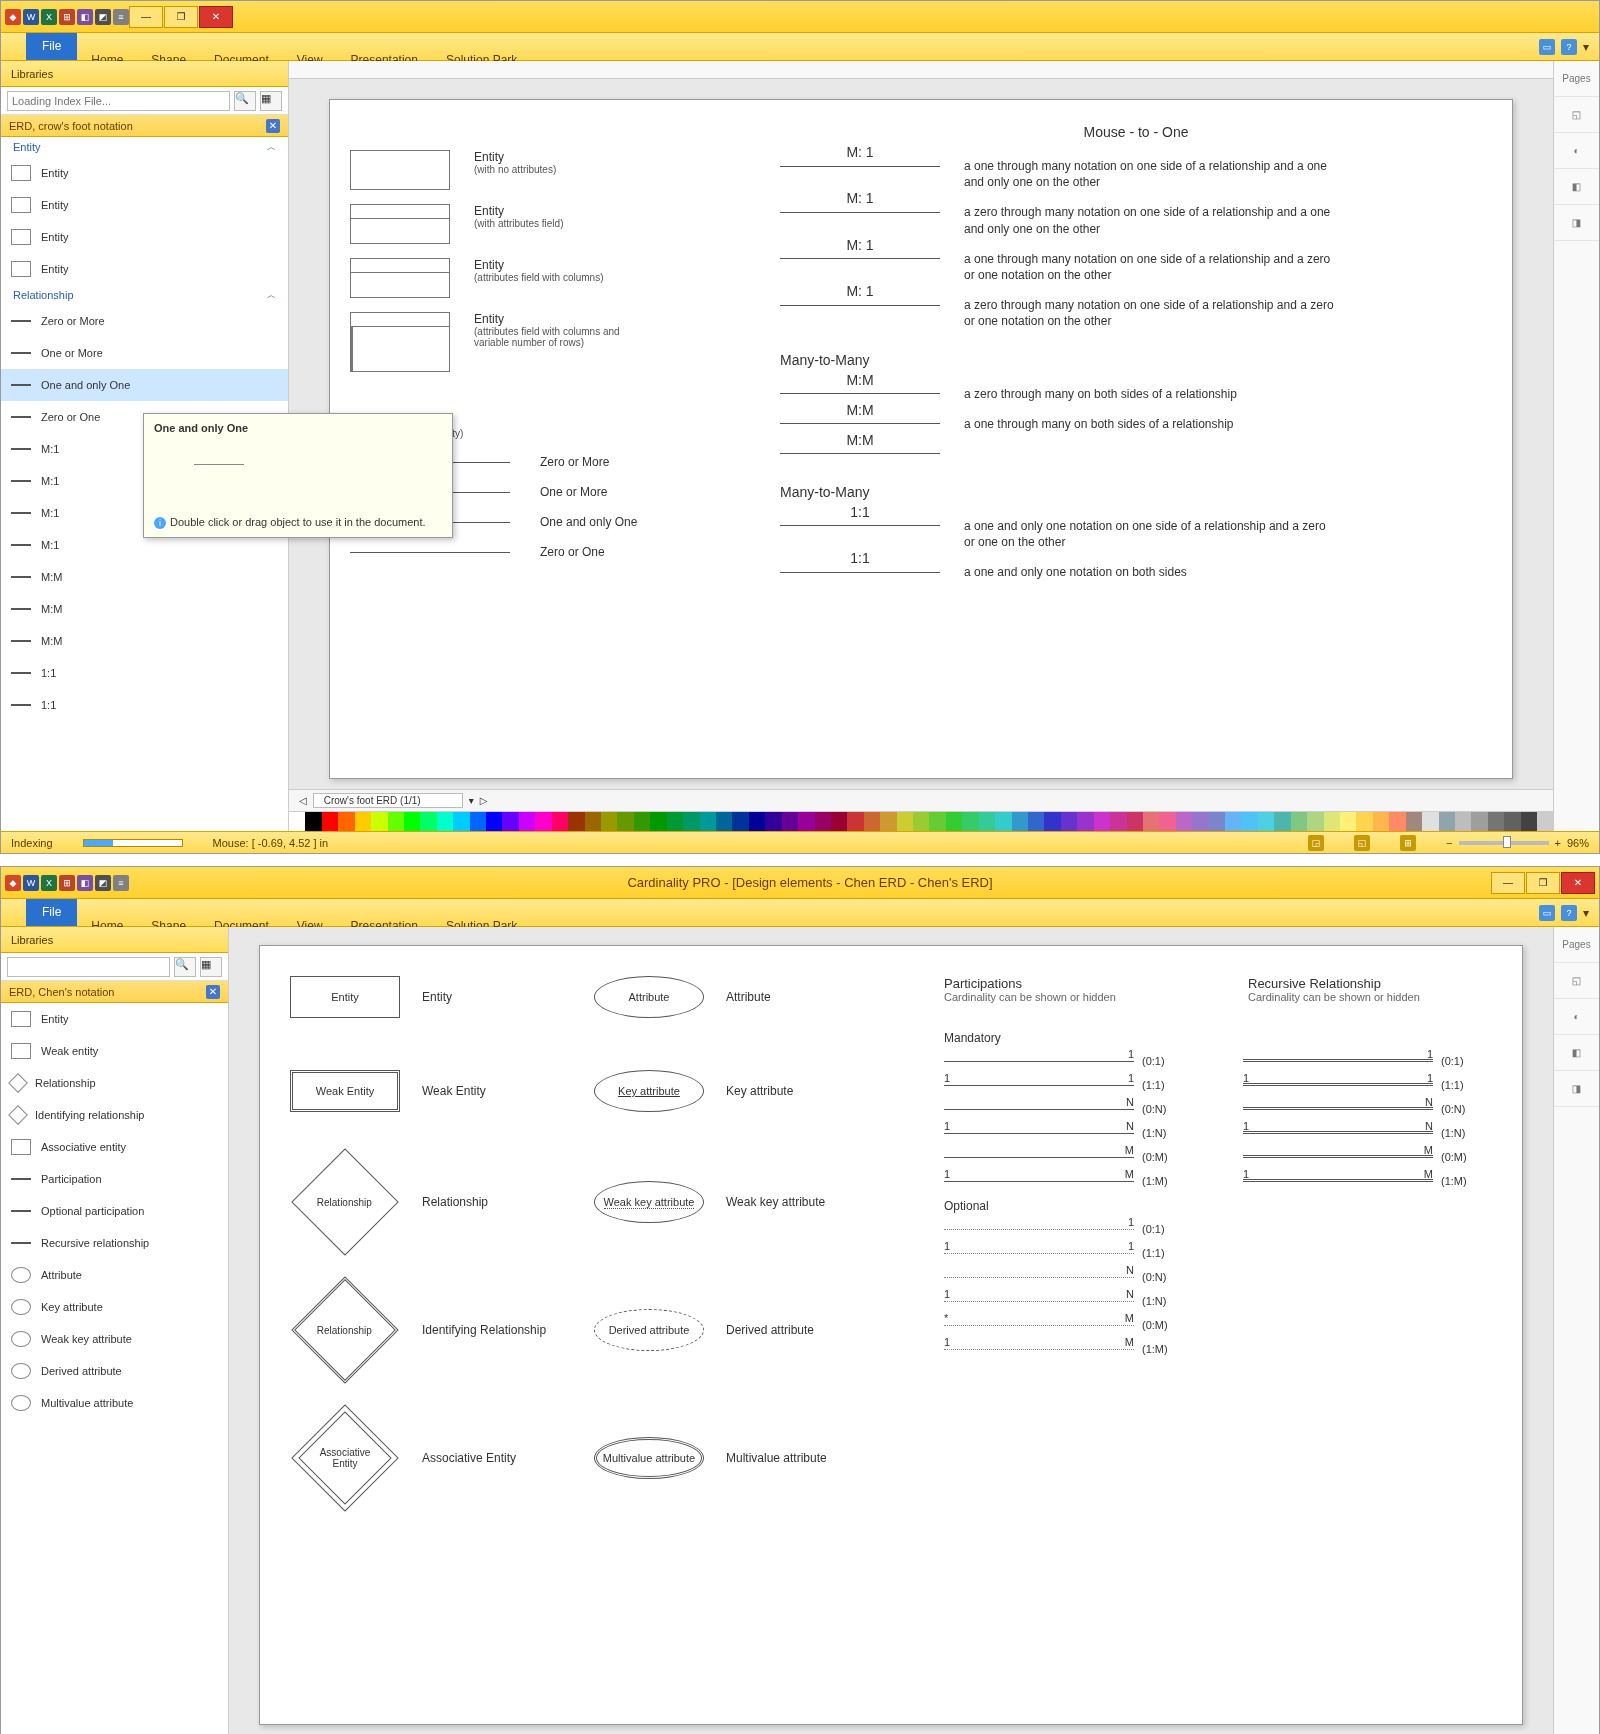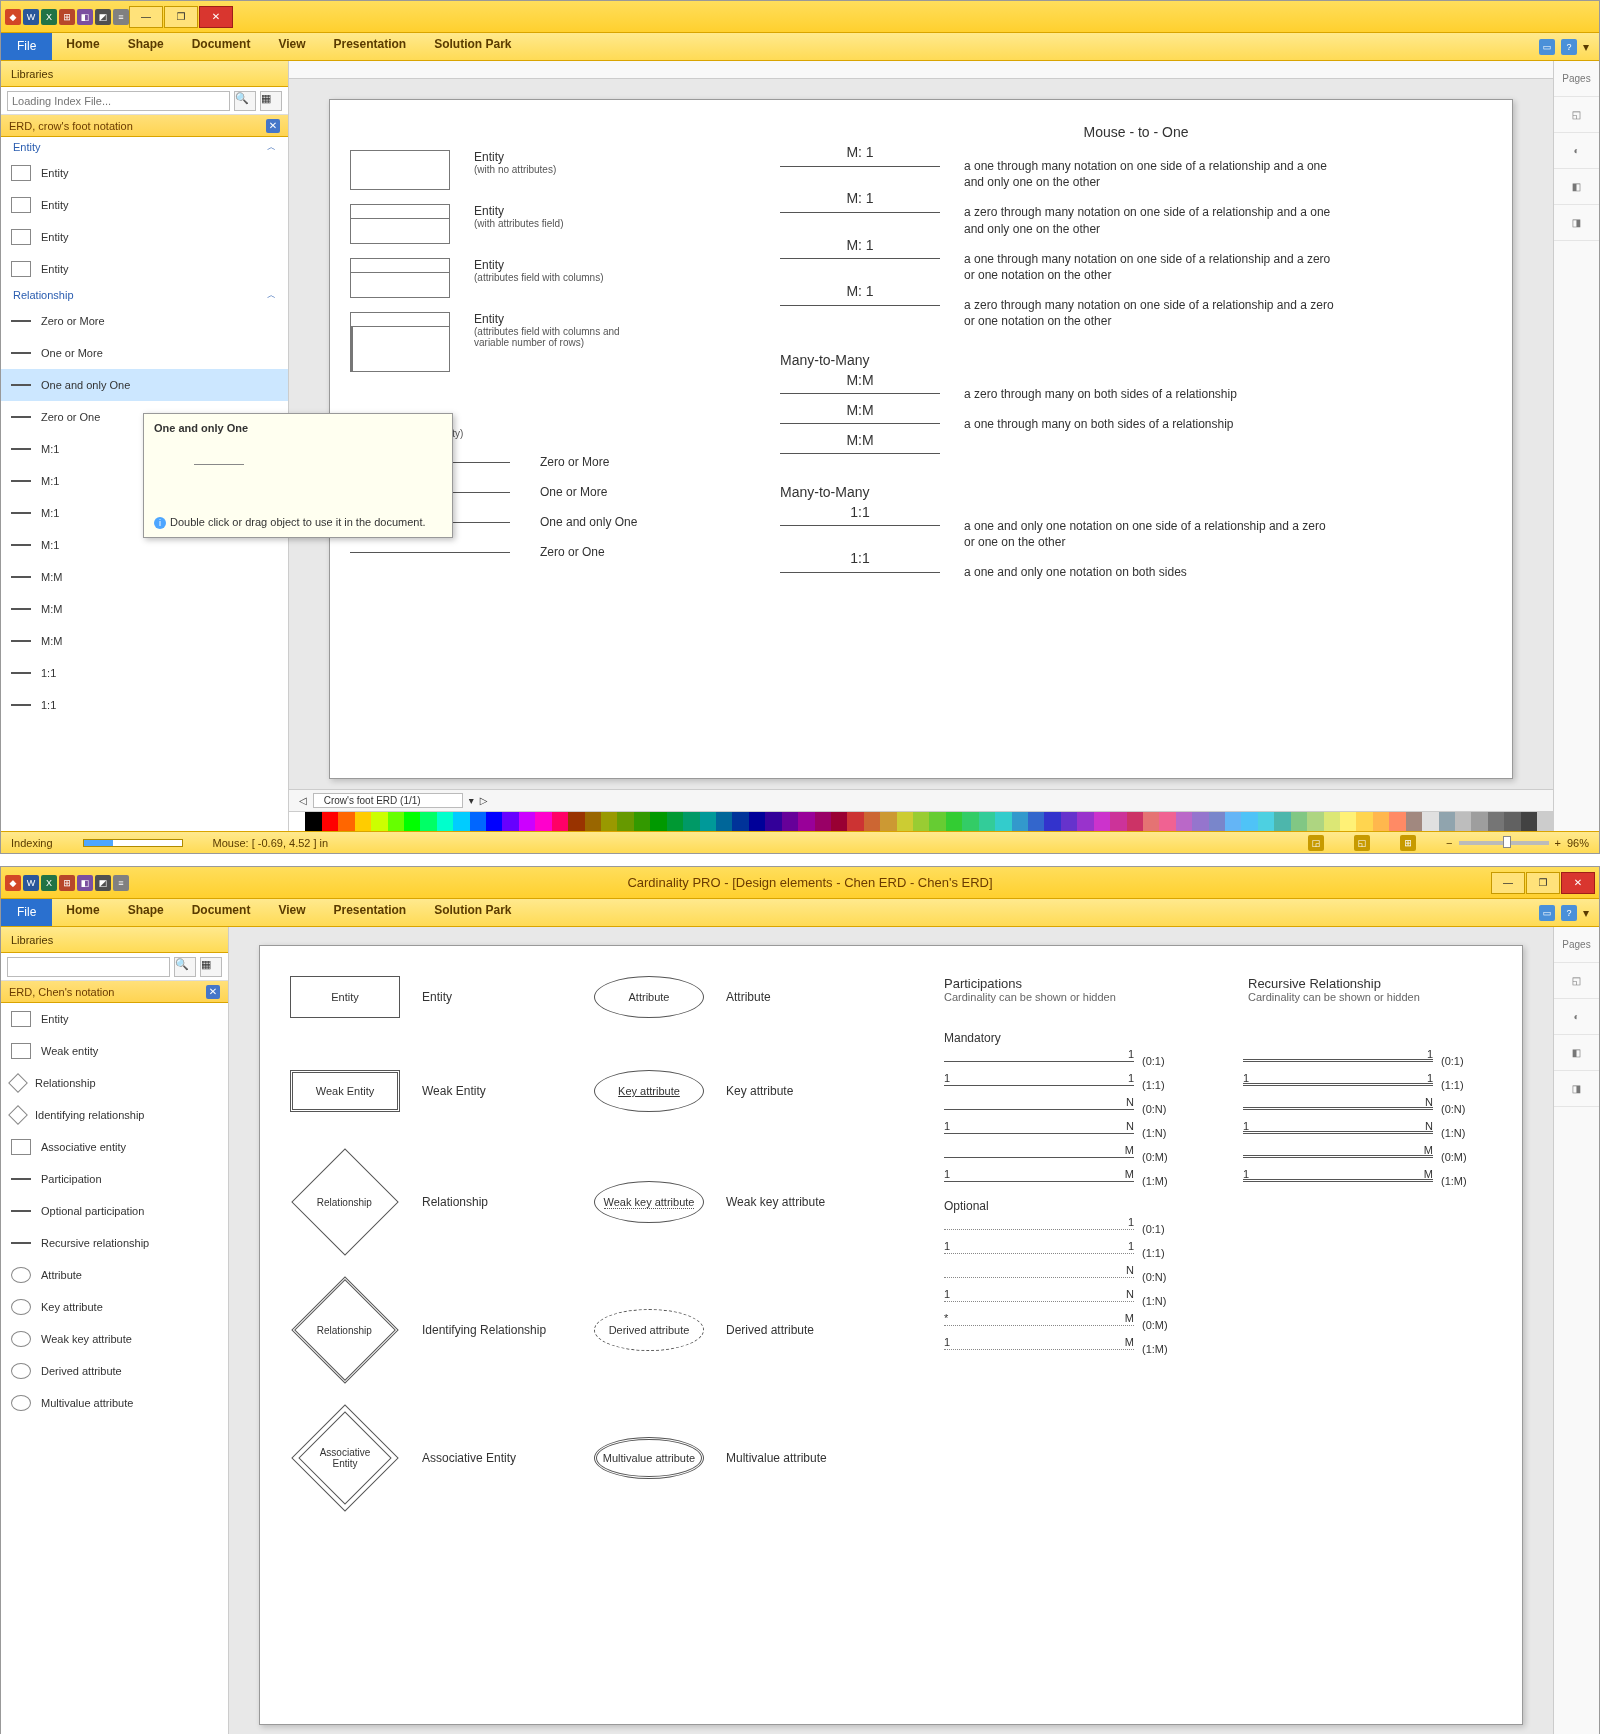--- a/index.html
+++ b/index.html
@@ -7,22 +7,22 @@
   .screenshot { width: 1600px; margin: 0 auto; }
   .appwin { border: 1px solid #999; margin-bottom: 12px; background: #fff; }
   .titlebar { height: 32px; background: linear-gradient(#ffde5c,#ffd02e); display: flex; align-items: center; padding: 0 4px; border-bottom: 1px solid #d9a400; }
   .title-apps { display: flex; gap: 2px; align-items: center; }
   .icon16 { width: 16px; height: 16px; border-radius: 2px; display: inline-flex; align-items: center; justify-content: center; font-size: 9px; color: #fff; }
   .app-title { flex: 1; text-align: center; font-size: 13px; color: #6b3b00; }
   .win-controls { display: flex; gap: 1px; }
   .win-btn { width: 34px; height: 22px; background: #ffe27a; border: 1px solid #c79a00; display: flex; align-items: center; justify-content: center; font-size: 10px; }
   .win-btn.close { background: #d9362f; color: #fff; border-color: #9e1e18; }
   .menubar { height: 28px; background: linear-gradient(#ffe98e,#ffdb55); display: flex; align-items: stretch; border-bottom: 1px solid #d9a400; font-size: 12px; }
-  .menu-file { background: #2a70cf; color: #fff; padding: 6px 16px; }
-  .menu-item { padding: 4px 14px; color: #5a3b00; font-weight: bold; }
+  .menu-file { background: #2a70cf; color: #fff; padding: 6px 16px; margin-left: 25px; }
+  .menu-item { padding: 20px 14px; color: #5a3b00; }
   .menu-spacer { flex: 1; }
   .menu-right { display: flex; align-items: center; gap: 6px; padding-right: 10px; }
   .body { display: flex; position: relative; }
   .sidebar { width: 288px; flex-shrink: 0; background: #fff; border-right: 1px solid #ccc; }
   .sidebar-hdr { background: linear-gradient(#ffe98e,#ffdb55); height: 26px; display: flex; align-items: center; padding: 0 10px; font-size: 11px; color: #4b3200; border-bottom: 1px solid #d9a400; }
   .sidebar-search { height: 28px; display: flex; align-items: center; gap: 4px; padding: 4px 6px; border-bottom: 1px solid #ddd; }
   .sidebar-search input { flex: 1; height: 20px; border: 1px solid #bbb; padding: 0 4px; color: #999; font-size: 11px; }
   .sb-tool { width: 22px; height: 20px; border: 1px solid #bbb; background: #f5f5f5; }
   .lib-section { background: linear-gradient(#ffe07a,#ffd452); height: 22px; display: flex; align-items: center; padding: 0 8px; color: #6b3b00; font-size: 11px; border-bottom: 1px solid #d9a400; }
   .lib-section .x { margin-left: auto; width: 14px; height: 14px; background: #4576c9; color: #fff; font-size: 10px; display: flex; align-items: center; justify-content: center; border-radius: 2px; }

